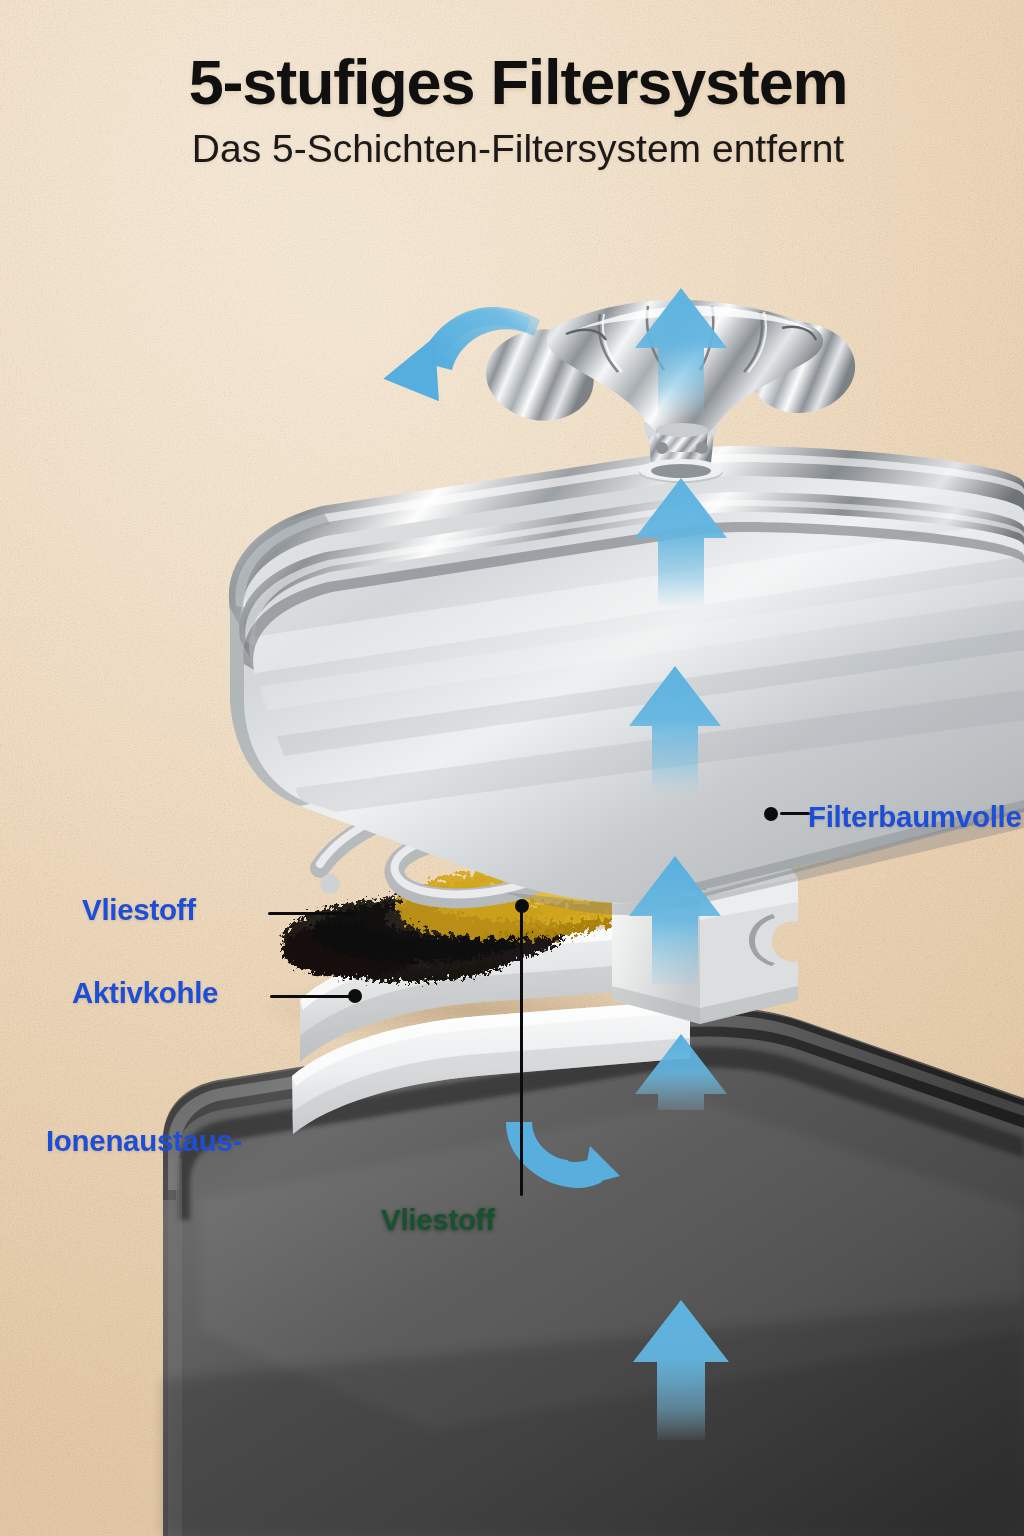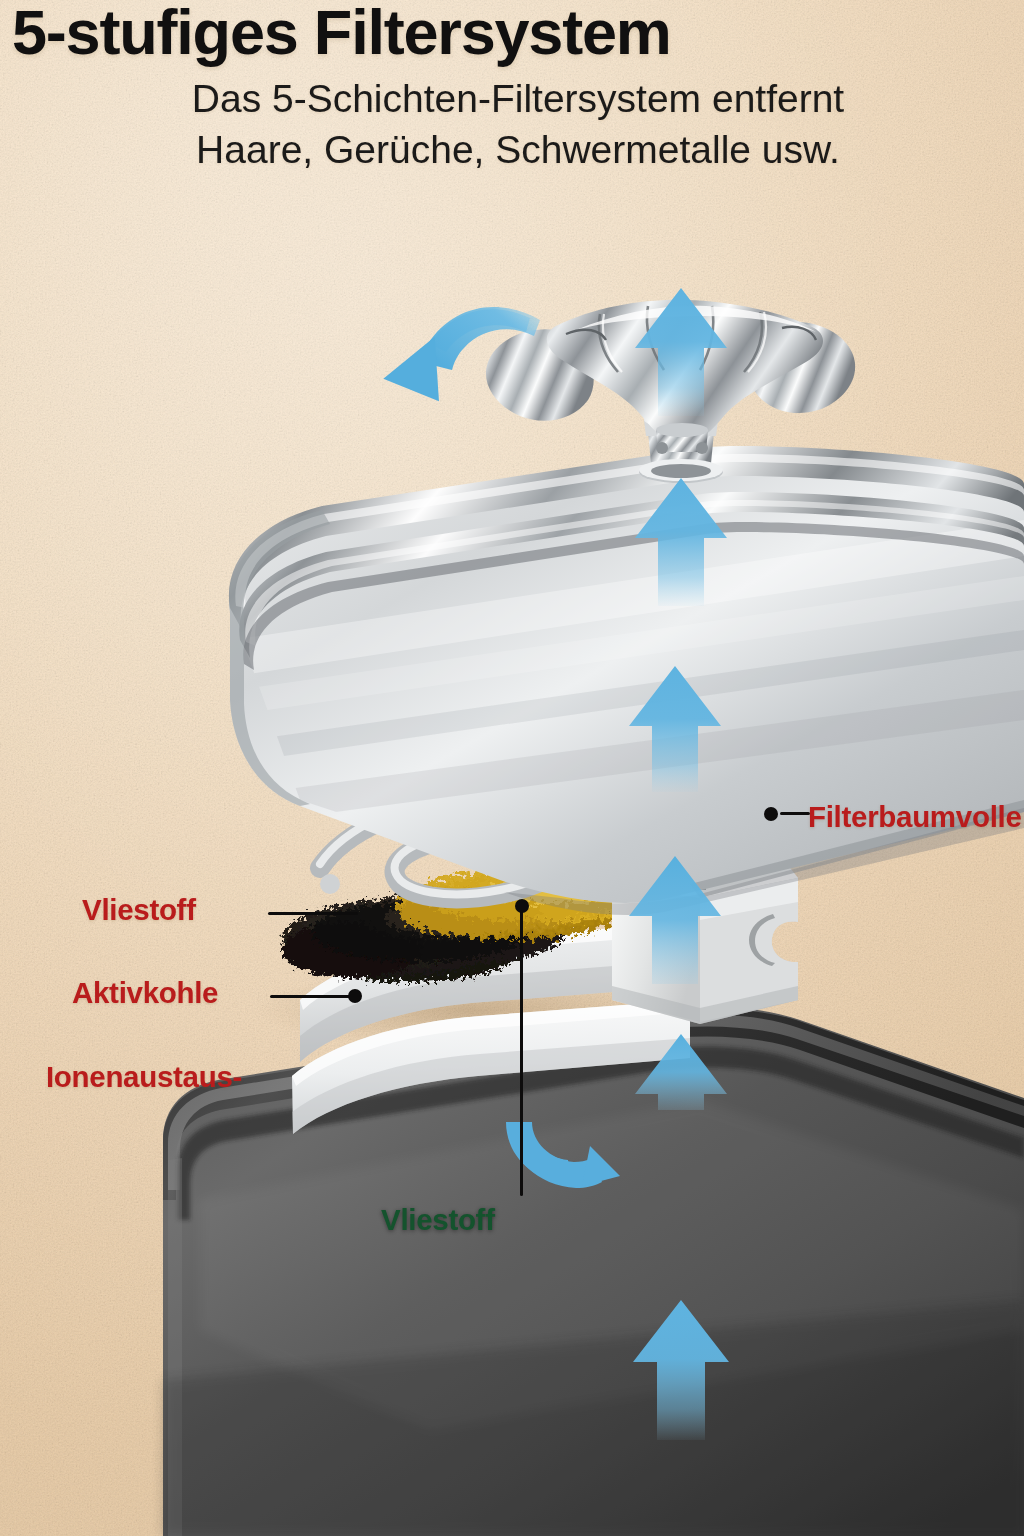--- a/index.html
+++ b/index.html
@@ -36,21 +36,23 @@
   }
 
   
   .head { position:absolute; left:0; top:0; width:1024px; z-index:40; }
   .title{
     font-weight:bold;
     font-size:63px;
     line-height:1.02;
     letter-spacing:-1.2px;
     color:#111010;
+    text-align:center;
     padding-left:12px;
+    margin-top:50px;
     text-shadow:0 2px 4px rgba(120,85,40,.16);
   }
   .sub{
     font-size:39px;
     line-height:1.30;
     color:#1b1a19;
     text-align:center;
     margin-top:10px;
     padding-left:12px;
     text-shadow:0 1px 3px rgba(120,85,40,.13);
@@ -58,21 +60,21 @@
 
   
   .art{ position:absolute; inset:0; z-index:10; }
   .artlayer{ position:absolute; left:0; top:0; }
 
   
   .lbl{
     position:absolute; z-index:60;
     font-weight:bold;
     font-size:29.5px;
-    color:#b91c1c;
+    color:#1d4ed8;
     letter-spacing:-.3px;
     white-space:nowrap;
     text-shadow:0 1px 3px rgba(120,85,40,.22);
   }
   .lbl.two{ white-space:normal; line-height:1.16; }
   .lbl.dark{ color:#14532d; text-shadow:0 1px 4px rgba(0,0,0,.45); }
 
   .lead{ position:absolute; background:#0d0c0c; z-index:59; }
   .lead.h{ height:3.4px; border-radius:2px; }
   .lead.v{ width:3.2px; border-radius:2px; }
@@ -114,21 +116,20 @@
     </defs>
     <rect width="1104" height="1616" filter="url(#paperN2)" fill="#ffffff"></rect>
   </svg>
 
   <div class="bg-vig"></div>
 
   <div class="head">
     <div class="title">5-stufiges Filtersystem</div>
     <div class="sub">
       <div>Das 5-Schichten-Filtersystem entfernt</div>
-      <div>Haare, Gerüche, Schwermetalle usw.</div>
     </div>
   </div>
 
   <div class="art">
     <svg class="artlayer" width="1024" height="1536" viewBox="0 0 1024 1536" aria-hidden="true">
       <defs>
 
         <linearGradient id="steelSpout" x1="0" y1="0" x2="1" y2="0.35">
           <stop offset="0" stop-color="#9ea3a7"></stop>
           <stop offset="0.10" stop-color="#e9ecee"></stop>
@@ -727,21 +728,21 @@
   <div class="lead h" style="left:780px; top:812px; width:30px;"></div>
   <div class="dot" style="left:764px; top:807px;"></div>
 
   <div class="lead v" style="left:520px; top:906px; height:290px;"></div>
   <div class="dot" style="left:515px; top:899px;"></div>
 
   <div class="lbl" style="left:82px; top:893px;">Vliestoff</div>
 
   <div class="lbl" style="left:72px; top:976px;text-align:center;">Aktivkohle</div>
 
-  <div class="lbl two" style="left:14px; top:1060px; width:260px; text-align:center;">
+  <div class="lbl two" style="left:14px; top:1124px; width:260px; text-align:center;">
     <div>Ionenaustaus-</div>
   </div>
 
   <div class="lbl" style="left:808px; top:800px;">Filterbaumvolle</div>
 
   <div class="lbl dark" style="left:381px; top:1203px;">Vliestoff</div>
 
 </div>
 
 </body></html>

